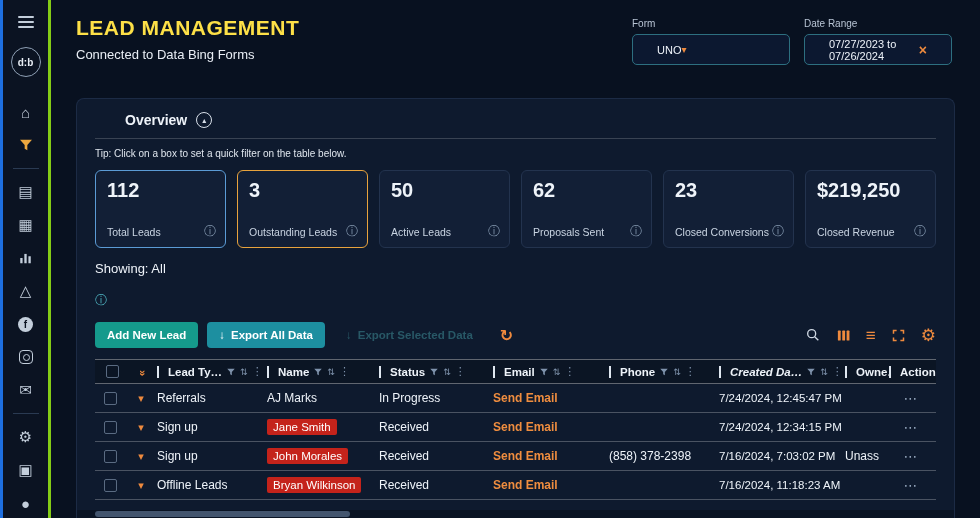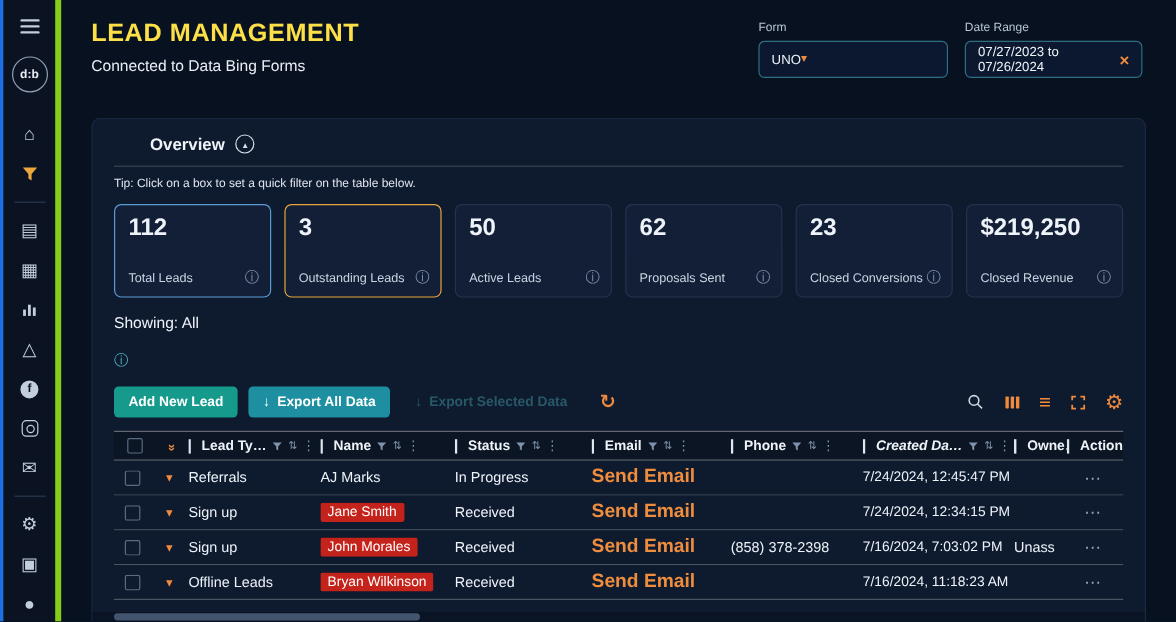--- a/index.html
+++ b/index.html
@@ -6,21 +6,21 @@
   html,body { width:980px; height:518px; overflow:hidden; }
   body {
     font-family:"Liberation Sans","DejaVu Sans",sans-serif;
     background:#081120; color:#eef3f9; display:flex; position:relative;
   }
   
   .edge-strip { width:3px; height:100%; background:#1e6fe0; flex:0 0 3px; }
 
   
   .sidebar {
-    width:48px; flex:0 0 48px; background:#0b1322; border-right:5px solid #84cc16;
+    width:48px; flex:0 0 48px; background:#0b1322; border-right:3px solid #84cc16;
     display:flex; flex-direction:column; align-items:center; padding-top:10px; gap:9px;
   }
   .s-icon { width:26px; height:24px; display:flex; align-items:center; justify-content:center;
     color:#c3cedb; font-size:15px; cursor:pointer; }
   .s-icon.active { color:#eda73f; }
   .hamburger { width:16px; height:12px; position:relative; }
   .hamburger span, .hamburger span::before, .hamburger span::after {
     content:""; position:absolute; left:0; width:16px; height:2px; background:#c3cedb; border-radius:1px; }
   .hamburger span { top:5px; }
   .hamburger span::before { top:-5px; } .hamburger span::after { top:5px; }
@@ -38,21 +38,21 @@
 
   
   .main { flex:1; display:flex; flex-direction:column; position:relative; }
   .top { padding:16px 28px 0 25px; position:relative; height:98px; flex:0 0 98px; }
   .page-title { color:#fde047; font-size:21px; font-weight:bold; letter-spacing:.5px; }
   .page-sub { color:#e9eef5; font-size:13px; margin-top:7px; }
   .controls { position:absolute; top:18px; right:28px; display:flex; gap:14px; }
   .ctl-label { font-size:10px; color:#b8c4d4; margin-bottom:5px; }
   .box {
     height:31px; background:#0c1830; border:1px solid #2d6f80; border-radius:5px;
-    display:flex; align-items:center; padding:0 10px;
+    display:flex; align-items:center; padding:0 24px;
     font-size:11px; color:#eef3f9; cursor:pointer;
   }
   .box.select { width:158px; }
   .box.date { width:148px; }
   .caret { color:#ee8a3e; font-size:10px; }
   .x-btn { color:#ee8a3e; font-size:14px; font-weight:bold; }
 
   
   .panel {
     flex:1; margin:0 25px; background:#0e1a2e; border:1px solid #1c2b45; border-bottom:none;
@@ -109,21 +109,21 @@
   .italic { font-style:italic; }
   .center { justify-content:center; }
 
   .trow { height:29px; align-items:center; border-bottom:1px solid rgba(255,255,255,.25);
     font-size:12px; background:#0e1a2e; }
   .cell { display:flex; align-items:center; overflow:hidden; white-space:nowrap; padding-right:4px; }
   .cbx { width:13px; height:13px; border:1.5px solid #5a6b82; border-radius:2px; background:transparent; cursor:pointer; }
   .row-chev { color:#ee8a3e; font-size:11px; cursor:pointer; }
   .dbl-chev { color:#ee8a3e; font-size:11px; letter-spacing:-2px; cursor:pointer; }
   .name-badge { background:#c4231b; color:#fff; padding:2px 6px; border-radius:2px; font-size:11.5px; }
-  .send-email { color:#ef8d3f; font-weight:bold; font-size:16px; cursor:pointer; }
+  .send-email { color:#ef8d3f; font-weight:bold; font-size:12px; cursor:pointer; }
   .created { font-size:11.5px; }
   .overflow-btn { color:#93a5bb; font-size:14px; cursor:pointer; }
 
   .hscroll { position:absolute; left:0; right:0; bottom:0; height:8px; background:#0a1424; }
   .hthumb { position:absolute; left:18px; top:1px; width:255px; height:6px; border-radius:3px; background:#43556e; cursor:pointer; }
 
   svg { display:block; }
 </style>
 </head>
 <body>

